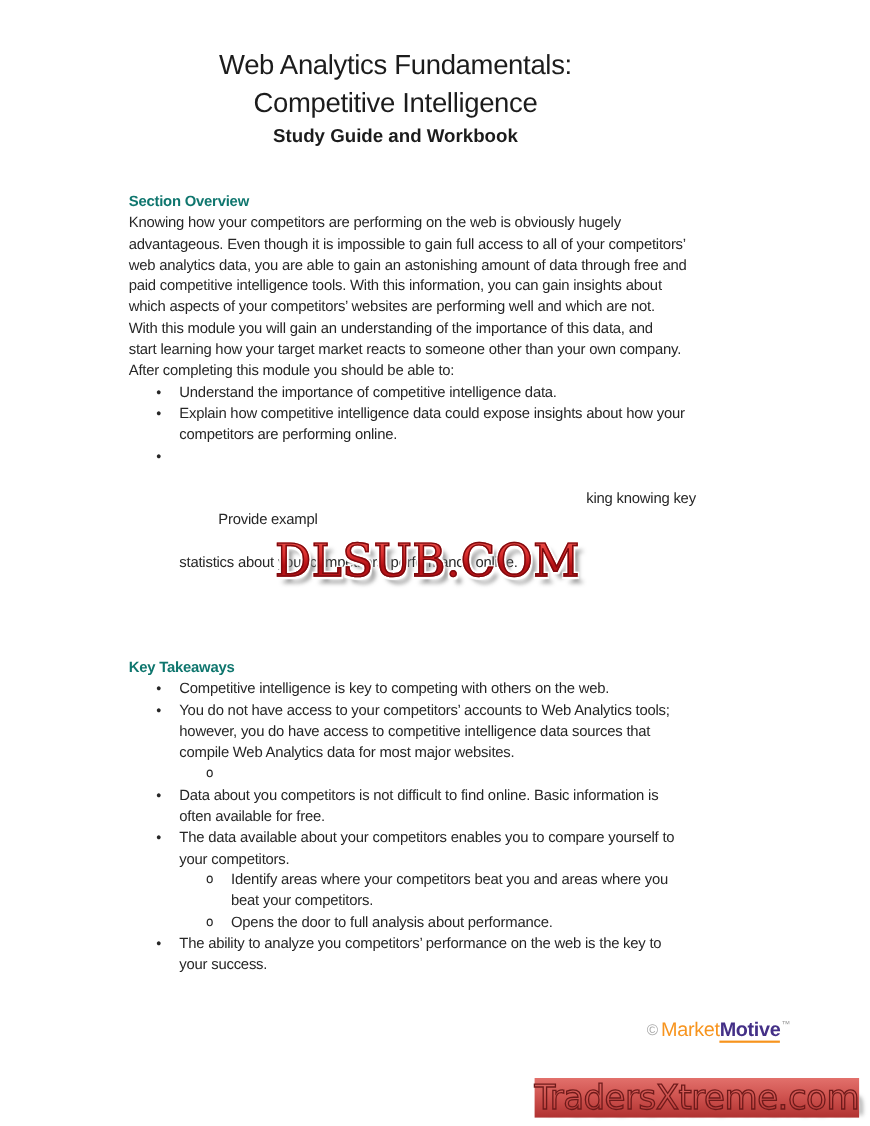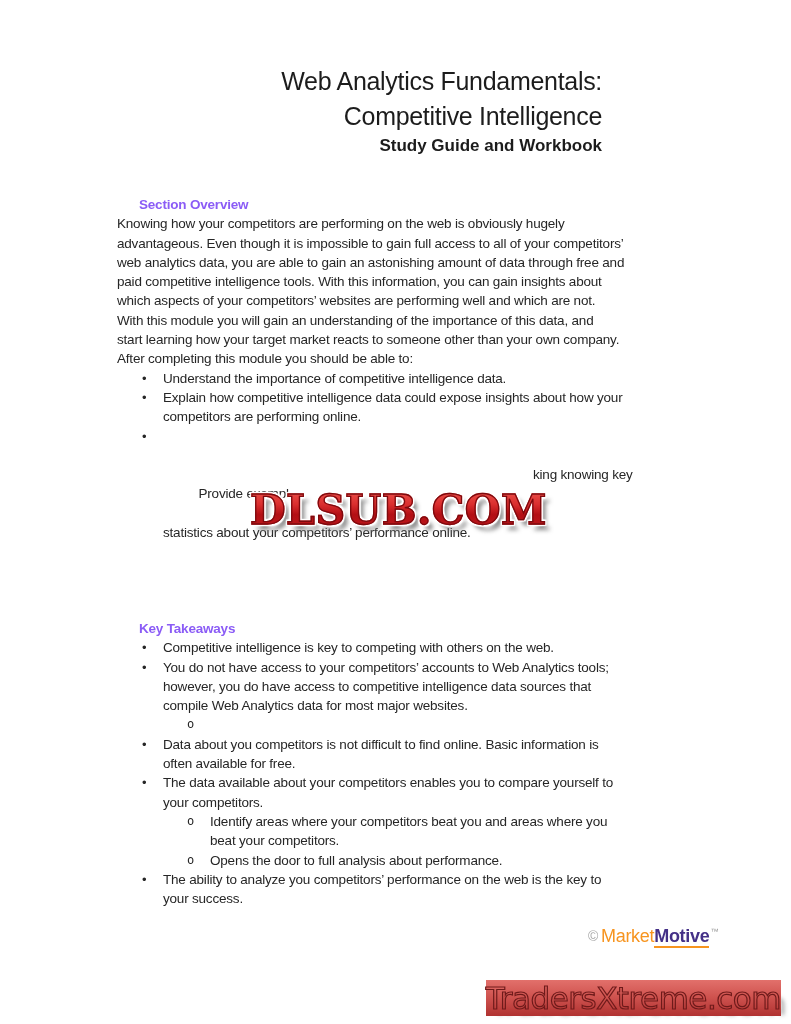--- a/index.html
+++ b/index.html
@@ -13,25 +13,25 @@
     position:absolute;top:4px;right:4px;
     font-family:"Liberation Sans",sans-serif;font-weight:bold;
     font-size:40px;letter-spacing:-2px;line-height:46px;
     background:linear-gradient(180deg,#161616 0%,#201a19 40%,#4a2f2a 62%,#7c544c 80%,#948780 100%);
     -webkit-background-clip:text;background-clip:text;
     -webkit-text-fill-color:transparent;color:#2a2a2a;
   }
 
   
   .doc{position:absolute;left:117px;top:0;width:620px;}
-  .title-block{padding-top:64px;width:485px;text-align:right;}
+  .title-block{padding-top:42px;width:485px;text-align:center;}
   .title-line{font-size:25px;line-height:35px;color:#1c1c1c;letter-spacing:-0.3px;}
   .subtitle{font-size:17px;line-height:24px;color:#1c1c1c;font-weight:bold;}
 
-  .h2{font-size:13.5px;font-weight:bold;line-height:19.3px;color:#8b5cf6;letter-spacing:-0.2px;margin-left:22px;}
+  .h2{font-size:13.5px;font-weight:bold;line-height:19.3px;color:#0f766e;letter-spacing:-0.2px;}
   .mt-overview{margin-top:37px;}
   .mt-objectives{margin-top:34px;}
   .mt-takeaways{margin-top:38px;}
 
   .para,.btext{font-size:13.5px;line-height:19.3px;letter-spacing:-0.2px;white-space:pre;color:#262626;}
 
   .bullet{display:flex;align-items:flex-start;}
   .bullet .marker{flex:none;font-size:13px;line-height:19.3px;color:#262626;}
   .l1{padding-left:25px;}
   .l1 .marker{width:21px;}
@@ -53,21 +53,21 @@
   .glossy .fill{
     position:absolute;left:0;top:0;
     color:#c4161c;
     background:linear-gradient(180deg,#ef5a52 0%,#da2e2e 38%,#b30f14 60%,#c01a1e 100%);
     -webkit-background-clip:text;background-clip:text;
     -webkit-text-fill-color:transparent;
     -webkit-text-stroke:1.3px #7d0a0e;
   }
   .watermark{
     position:absolute;left:250px;top:487px;z-index:5;
-    font-family:"DejaVu Serif",serif;font-weight:bold;
+    font-family:"DejaVu Serif",serif;font-weight:normal;
     font-size:41px;line-height:46px;letter-spacing:0.5px;
   }
   .footer-site{
     position:absolute;top:980px;right:10px;z-index:5;
     font-family:"DejaVu Sans",sans-serif;font-weight:normal;
     font-size:31px;line-height:36px;letter-spacing:-0.5px;
   }
   .footer-site .fill{
     background:linear-gradient(180deg,#e髙 0%,#b93a3a 100%);
     background:linear-gradient(180deg,#e2706b 0%,#d05450 45%,#b03231 100%);

